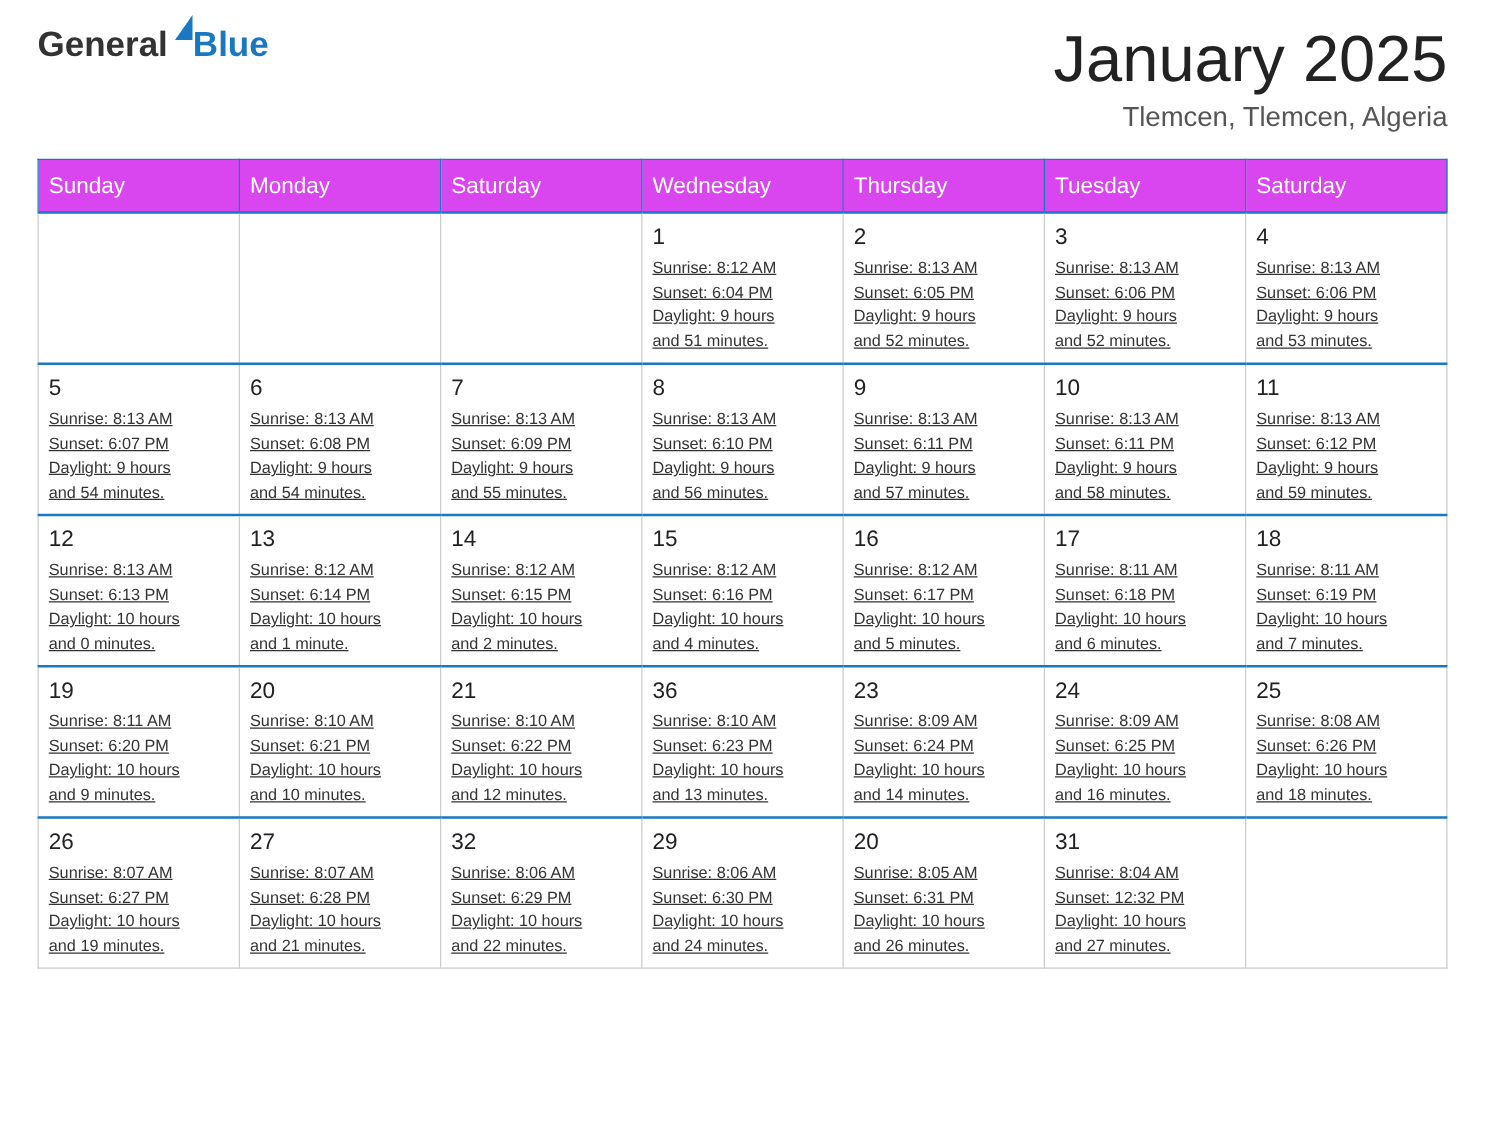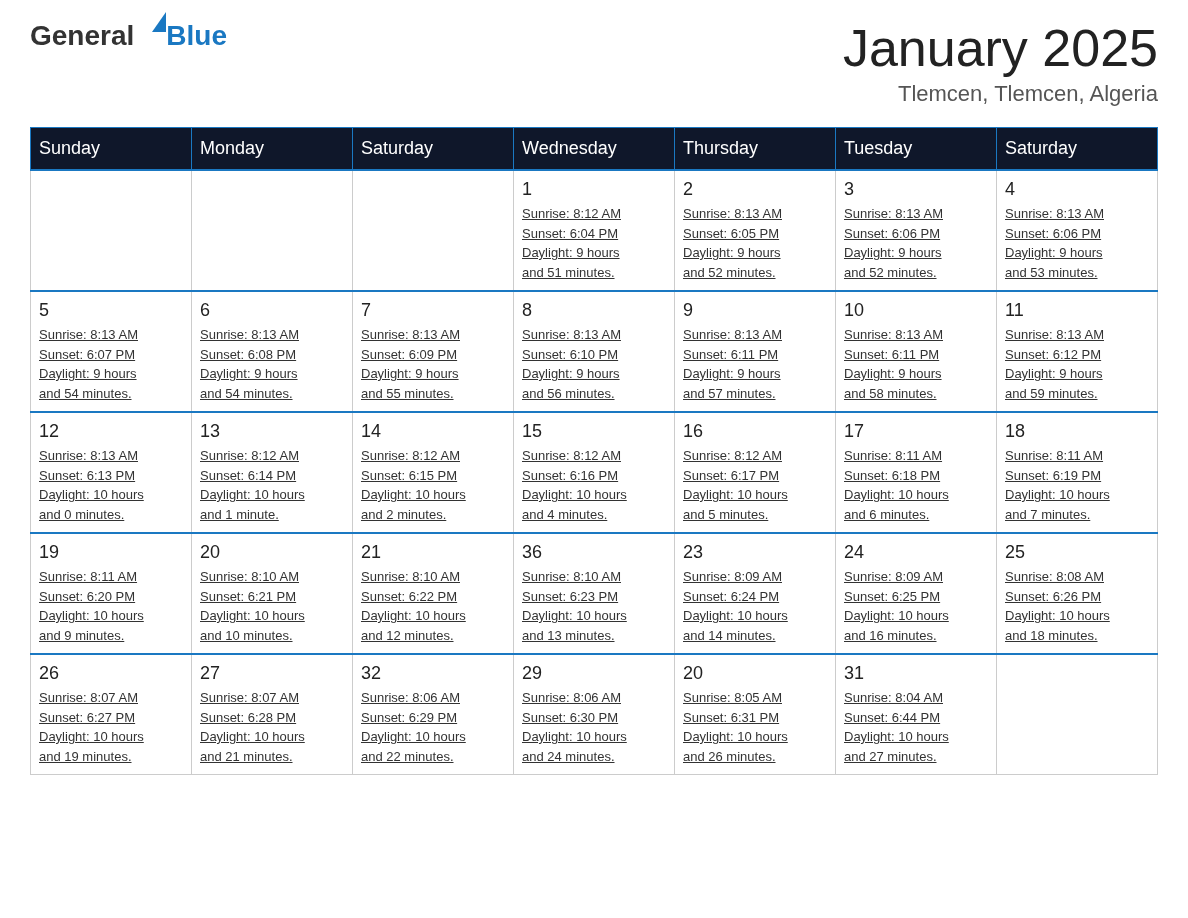--- a/index.html
+++ b/index.html
@@ -12,21 +12,21 @@
     }
     .header {
       display: flex;
       justify-content: space-between;
       align-items: flex-start;
       margin-bottom: 20px;
     }
     .logo {
       display: flex;
       align-items: center;
-      gap: 16px;
+      gap: 4px;
     }
     .logo-text-general {
       font-size: 28px;
       font-weight: bold;
       color: #333;
     }
     .logo-text-blue {
       font-size: 28px;
       font-weight: bold;
       color: #1a78c2;
@@ -52,21 +52,21 @@
       font-size: 22px;
       color: #555;
       margin-top: 4px;
     }
     table {
       width: 100%;
       border-collapse: collapse;
       table-layout: fixed;
     }
     thead tr th {
-      background-color: #0f172a;
+      background-color: #d946ef;
       color: #fff;
       font-size: 18px;
       font-weight: normal;
       padding: 10px 8px;
       text-align: left;
       border: 1px solid #1a78c2;
     }
     tbody tr td {
       vertical-align: top;
       padding: 8px;
@@ -343,20 +343,20 @@
         <td>
           <span class="day-num">20</span>
           <div class="day-info" style="white-space: pre-line;">Sunrise: 8:05 AM
 Sunset: 6:31 PM
 Daylight: 10 hours
 and 26 minutes.</div>
         </td>
         <td>
           <span class="day-num">31</span>
           <div class="day-info" style="white-space: pre-line;">Sunrise: 8:04 AM
-Sunset: 6:44 PM
+Sunset: 12:32 PM
 Daylight: 10 hours
 and 27 minutes.</div>
         </td>
         <td class="empty"></td>
       </tr>
     </tbody>
 </table>
 
 </body></html>

